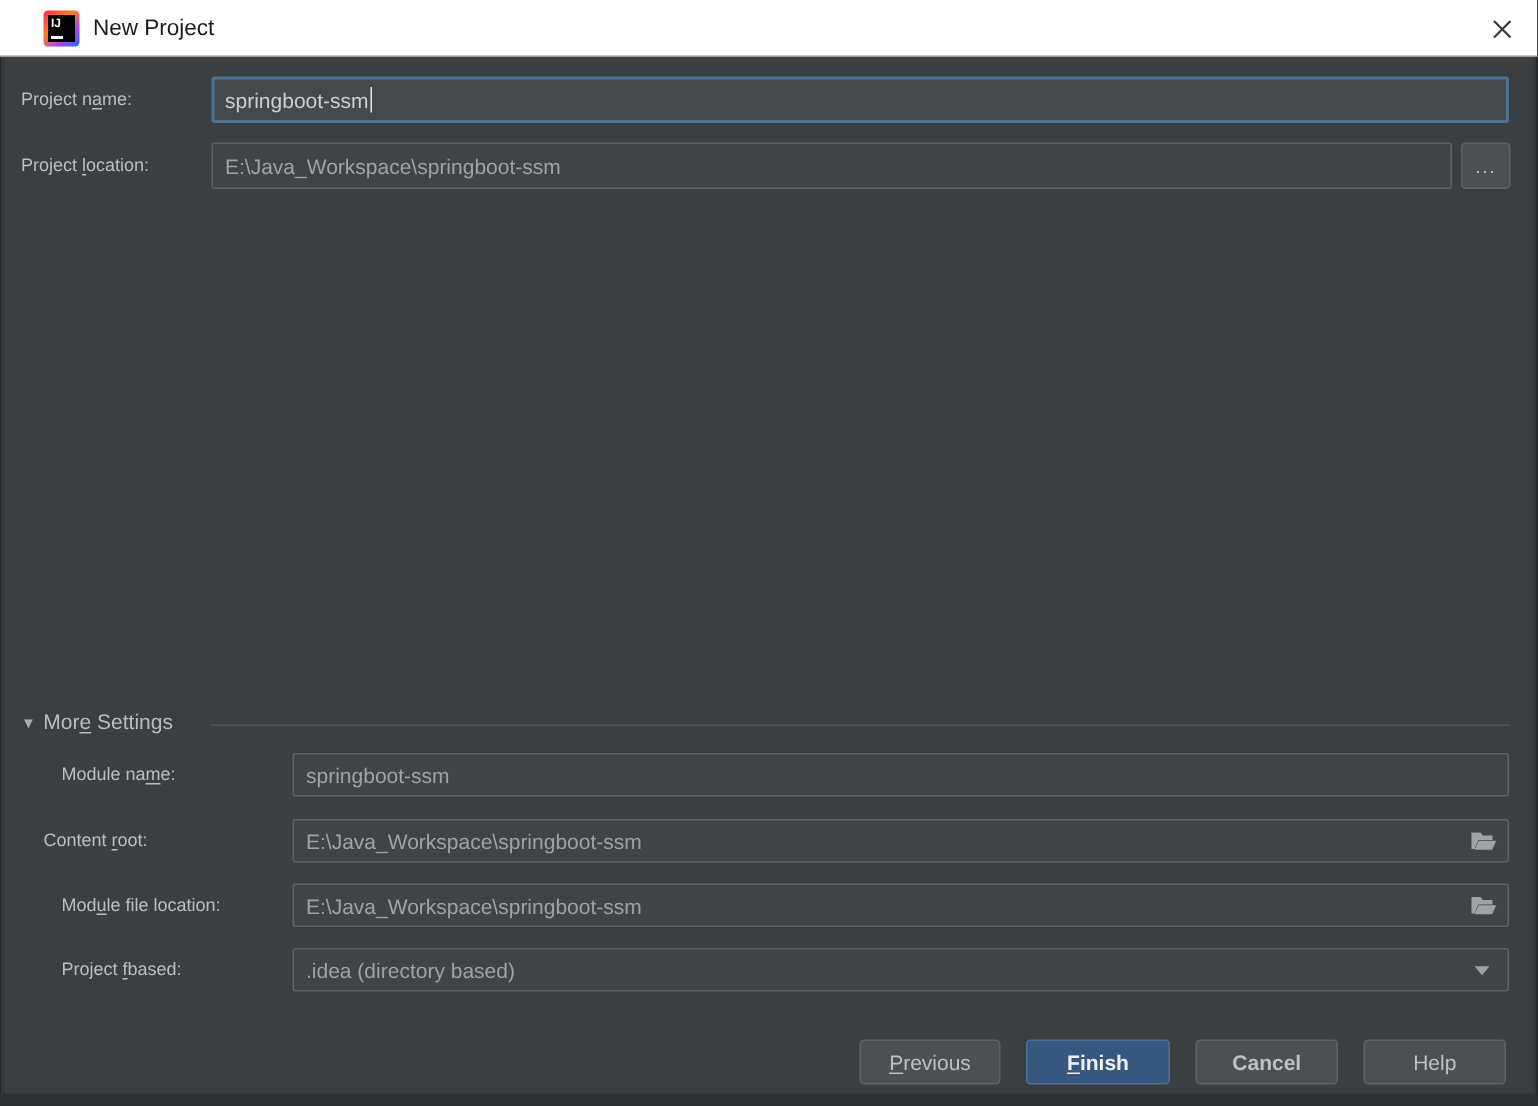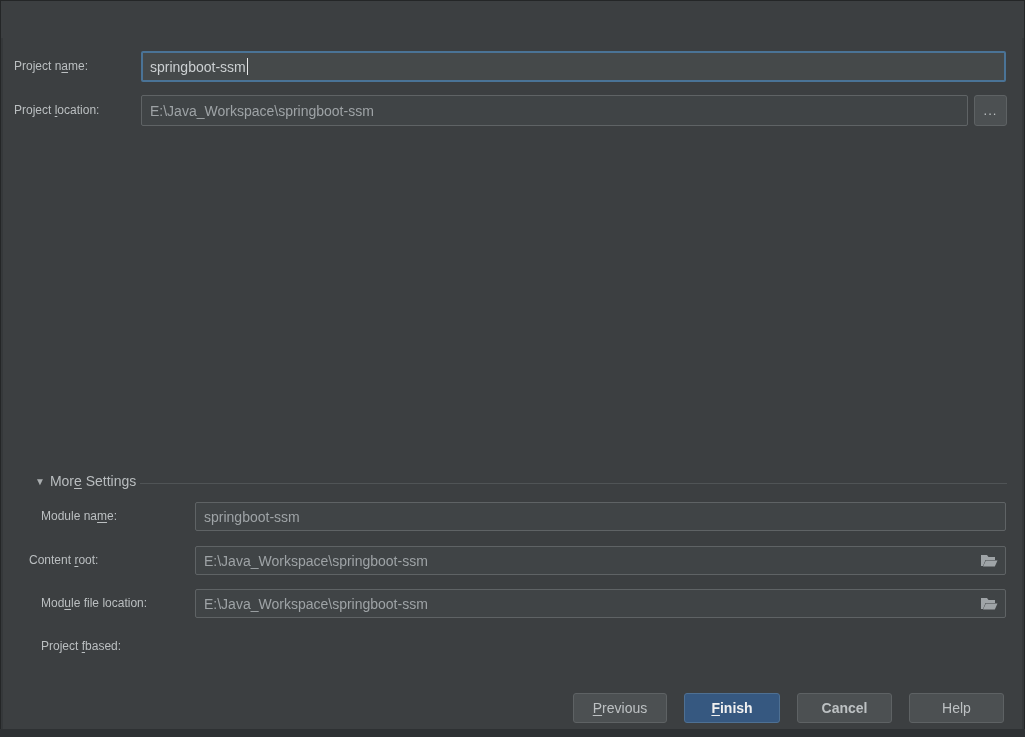--- a/index.html
+++ b/index.html
@@ -59,37 +59,51 @@
     background:#4c5052; border:1px solid #5e6264; border-radius:3px;
     font-size:13px; color:#bdc1c3; letter-spacing:1px; cursor:pointer;
   }
   .folder-ic { position:absolute; right:7px; top:50%; transform:translateY(-50%); width:18px; height:14px; }
   .combo-arrow {
     position:absolute; right:12px; top:50%; transform:translateY(-46%);
     width:0; height:0; border-left:5px solid transparent; border-right:5px solid transparent;
     border-top:6px solid #9da1a3;
   }
   
-  .ms-header { position:absolute; left:14px; top:473px; font-size:14px; color:#b9bdbf; cursor:pointer;margin-left:21px; }
+  .ms-header { position:absolute; left:14px; top:473px; font-size:14px; color:#b9bdbf; cursor:pointer; }
   .ms-arrow  { font-size:10px; color:#a9adaf; margin-right:5px; vertical-align:1px; }
   .ms-line   { position:absolute; left:140px; right:18px; top:483px; height:1px; background:#505456; }
   
   .btn {
     position:absolute; top:693px; height:30px;
     display:flex; align-items:center; justify-content:center;
     background:#4c5052; border:1px solid #5e6264; border-radius:3px;
     font-size:14px; color:#bdc1c3; cursor:pointer; white-space:pre;
   }
   .btn.primary { background:#365880; border-color:#4e7093; color:#f0f0f0; font-weight:bold; }
 </style>
 </head>
 <body>
 
 <div class="window">
 
+  <div class="titlebar">
+    <div class="app-icon">
+      <div class="logo-inner">
+        <span class="logo-txt">IJ</span>
+        <span class="logo-bar"></span>
+      </div>
+    </div>
+    <span class="win-title">New Project</span>
+    <div class="close-btn">
+      <svg width="13" height="13" viewBox="0 0 13 13">
+        <path d="M1 1 L12 12 M12 1 L1 12" stroke="#3a3a3a" stroke-width="1.5" fill="none"></path>
+      </svg>
+    </div>
+  </div>
 
   <div class="edge-left"></div>
   <div class="edge-right"></div>
   <div class="bottom-strip"></div>
 
   <span class="lbl" style="left:14px; top:59px;"><span>Project n</span><span class="mn">a</span><span>me:</span></span>
   <div class="field focused" style="left:141px; top:51px; width:865px; height:31px;">
     <span>springboot-ssm</span><span class="caret"></span>
   </div>
 
@@ -123,19 +137,23 @@
   <span class="lbl" style="left:41px; top:596px;"><span>Mod</span><span class="mn">u</span><span>le file location:</span></span>
   <div class="field" style="left:195px; top:589px; width:811px; height:29px;">
     <span>E:\Java_Workspace\springboot-ssm</span>
     <svg class="folder-ic" viewBox="0 0 18 14">
       <path d="M1 1 h6 l1.5 2 H15 v3 H5.5 L3 12 H1 z" fill="#9fa4a7"></path>
       <path d="M5.8 6.5 H17.5 L14.8 12.5 H3 z" fill="#9fa4a7"></path>
     </svg>
   </div>
 
   <span class="lbl" style="left:41px; top:639px;"><span>Project </span><span class="mn">f</span><span>based:</span></span>
+  <div class="field" style="left:195px; top:632px; width:811px; height:29px;">
+    <span>.idea (directory based)</span>
+    <span class="combo-arrow"></span>
+  </div>
 
   <div class="btn" style="left:573px; width:94px;"><span></span><span class="mn">P</span><span>revious</span></div>
   <div class="btn primary" style="left:684px; width:96px;"><span></span><span class="mn">F</span><span>inish</span></div>
   <div class="btn" style="left:797px; width:95px;font-weight:bold;"><span></span><span class="mn"></span><span>Cancel</span></div>
   <div class="btn" style="left:909px; width:95px;"><span></span><span class="mn"></span><span>Help</span></div>
 
 </div>
 
 </body></html>

